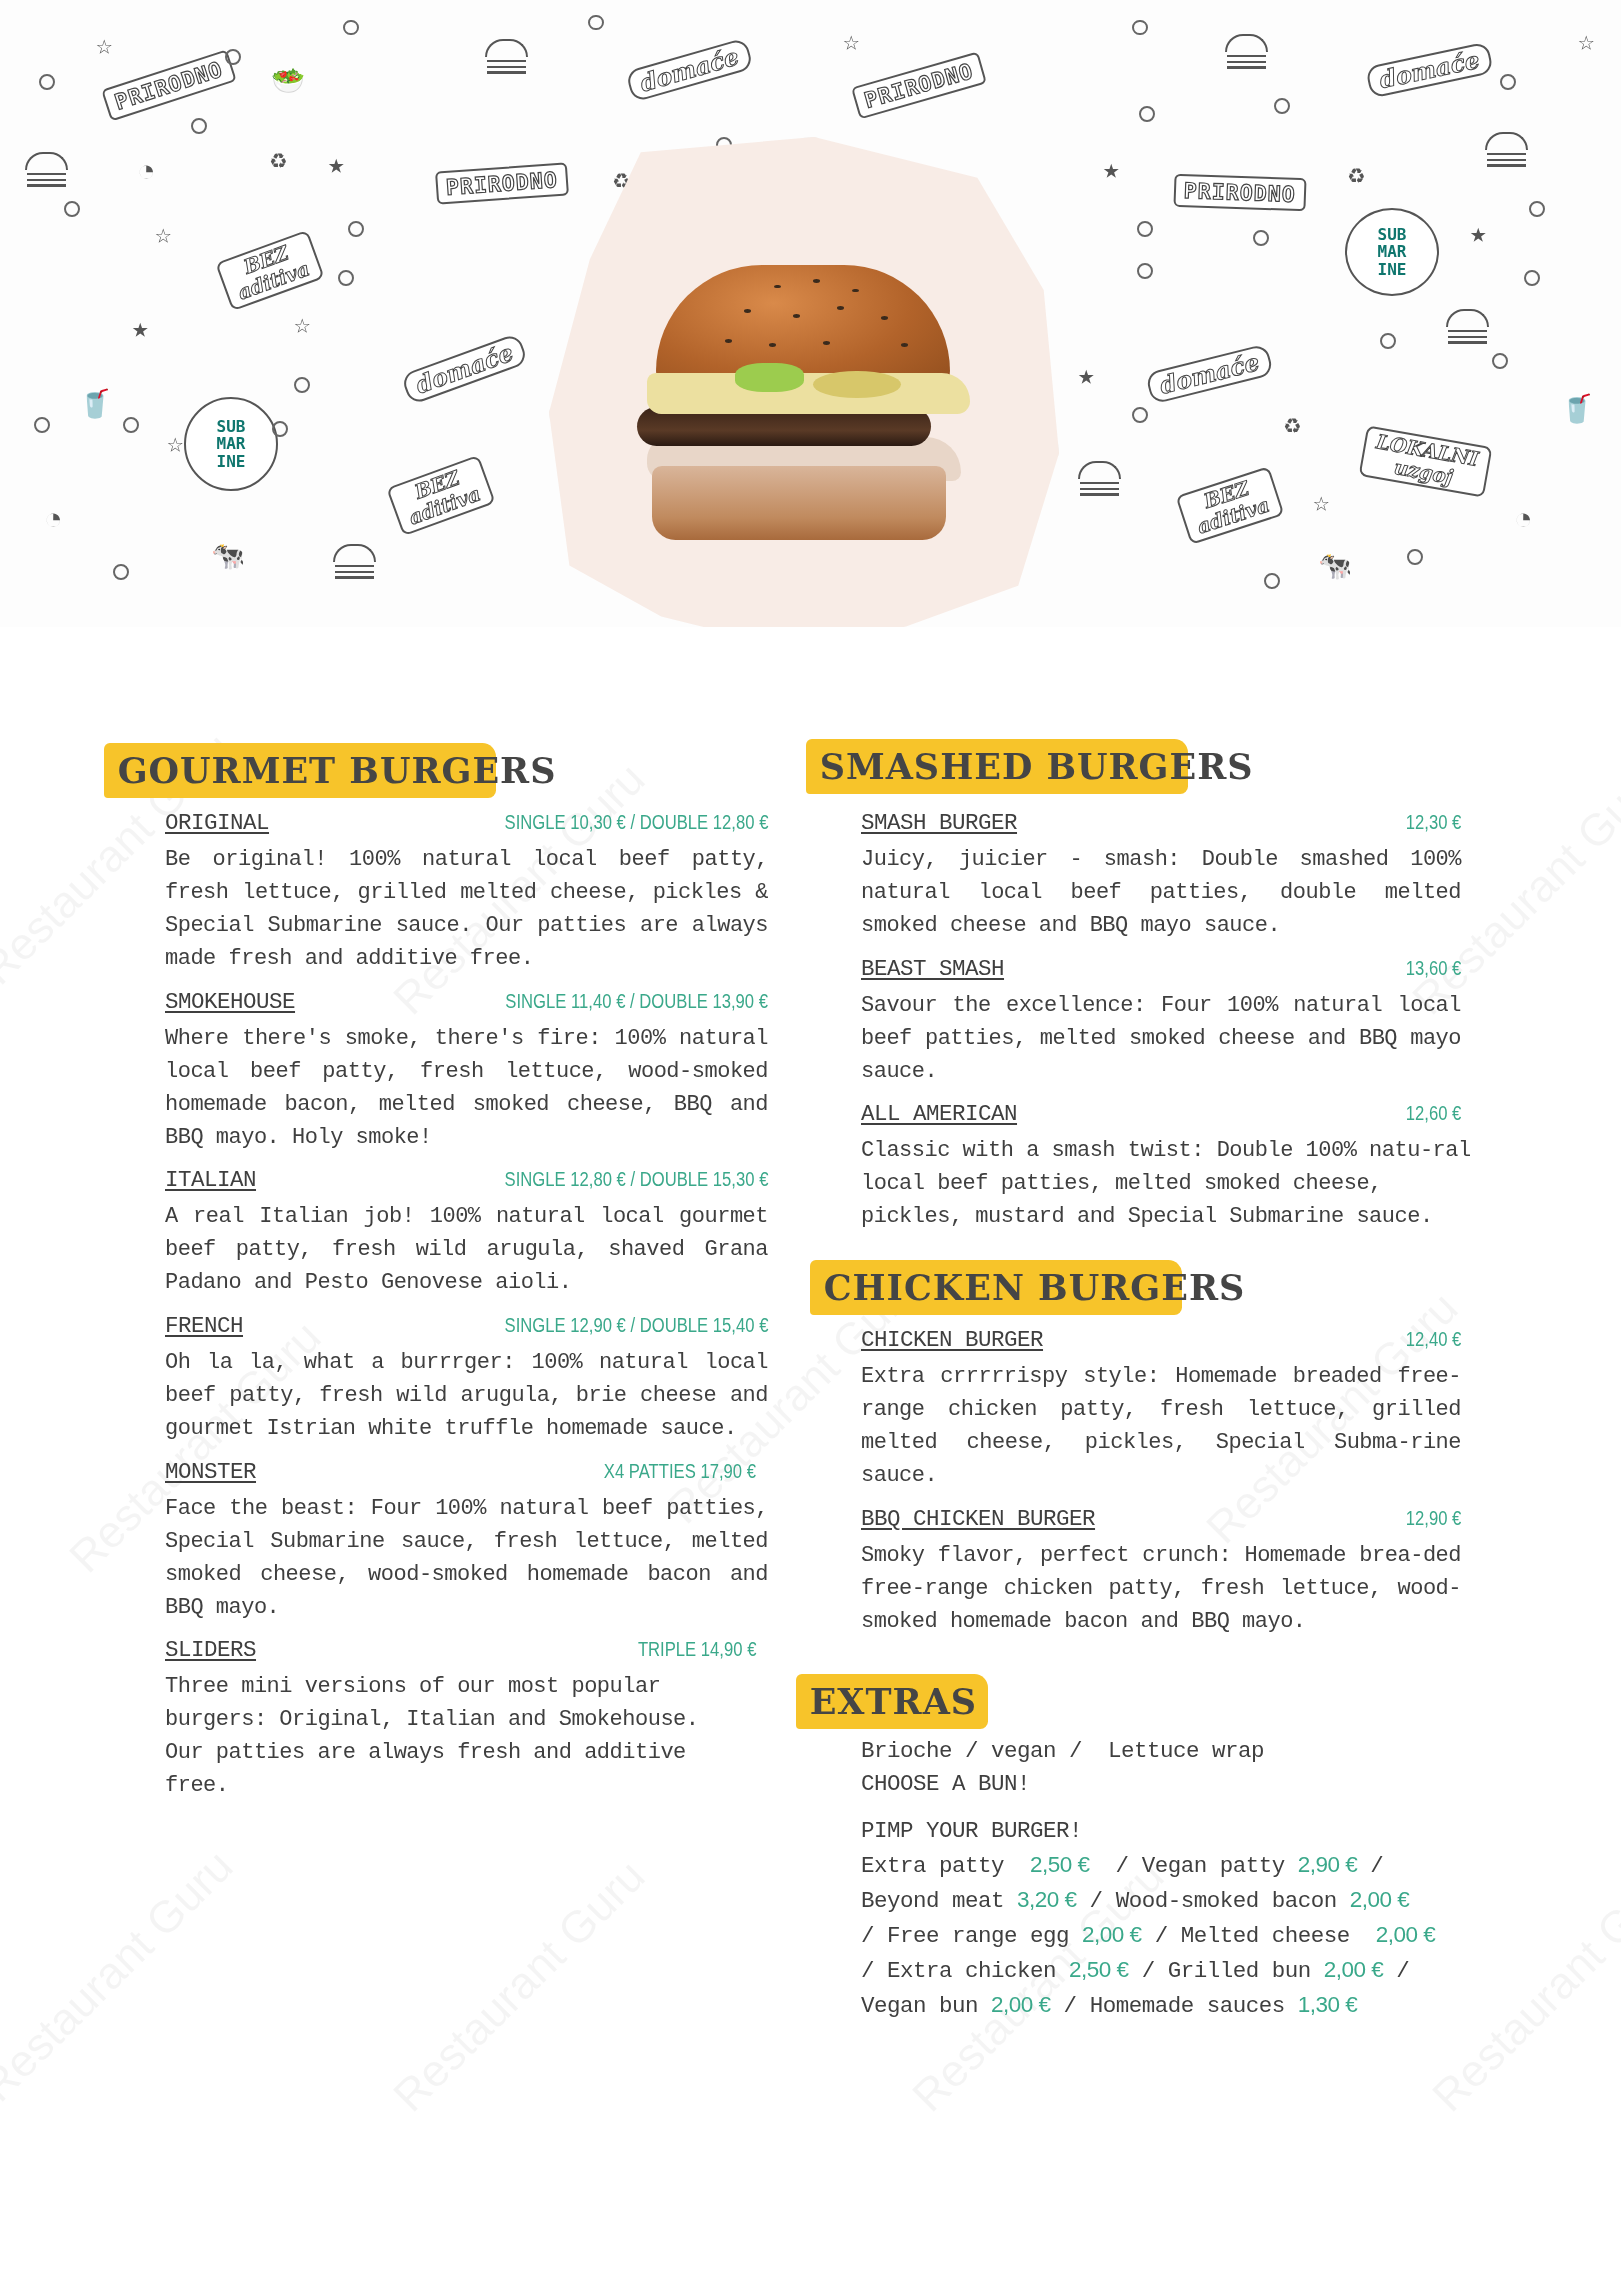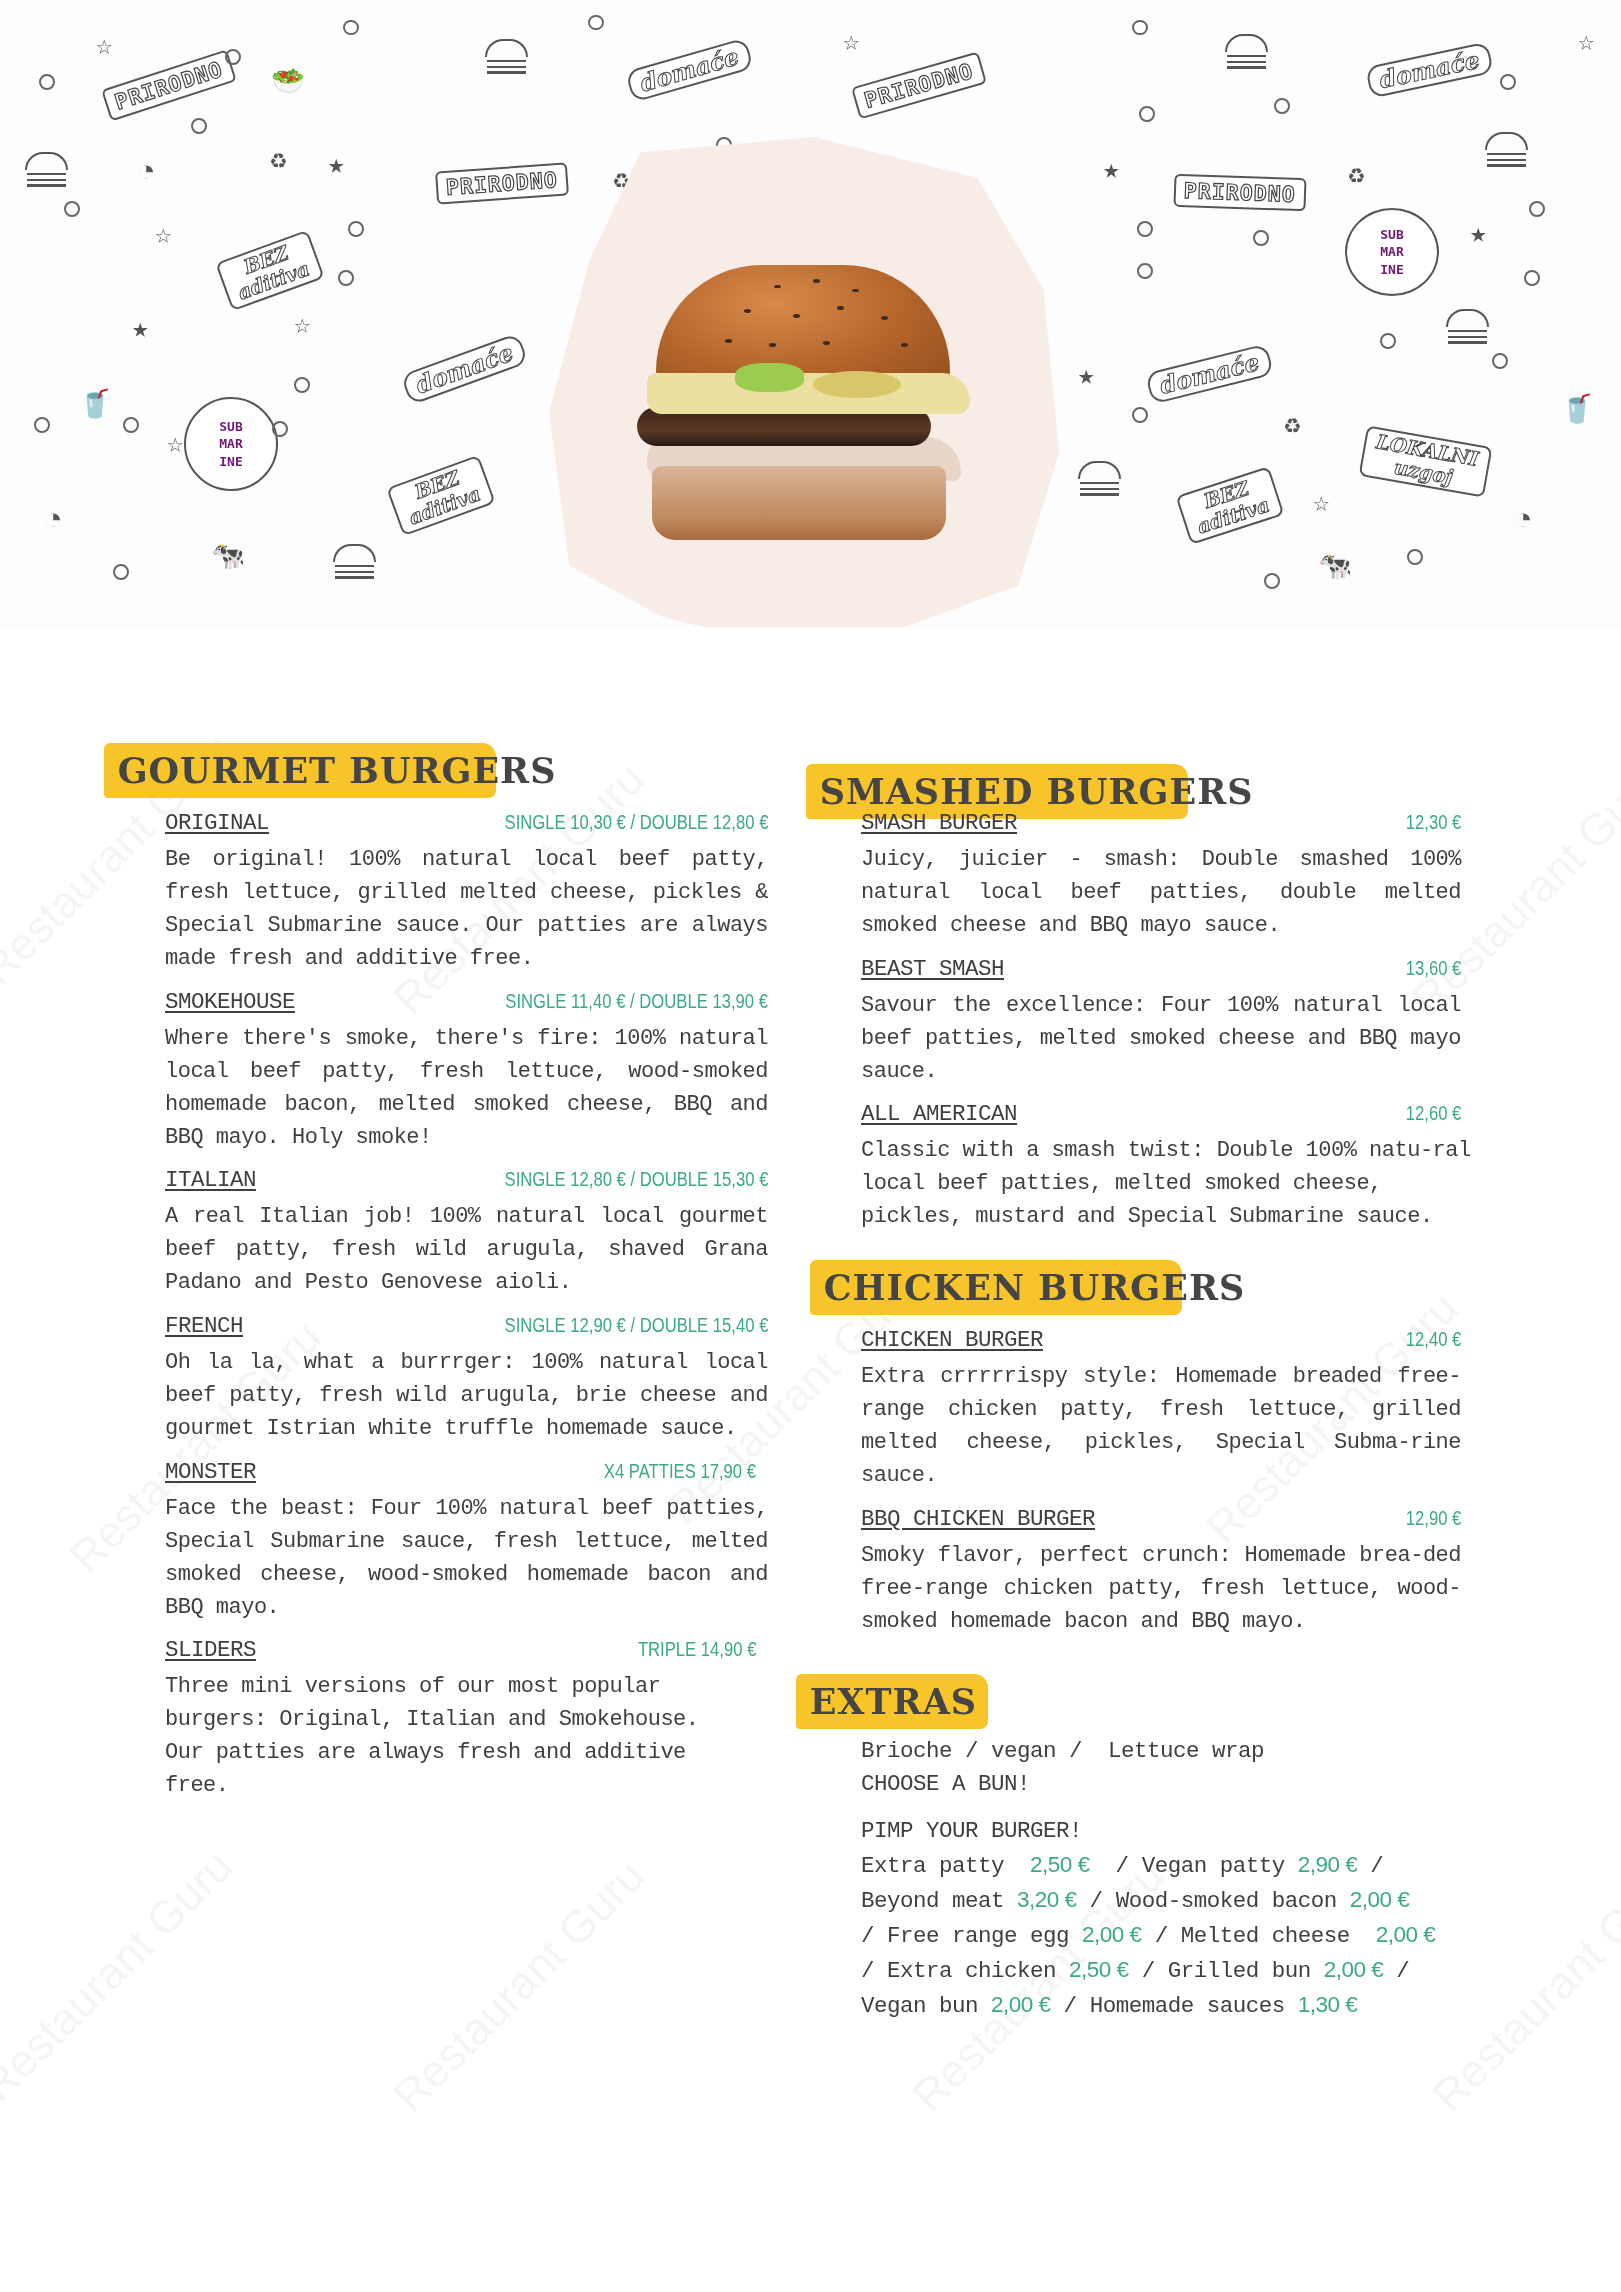--- a/index.html
+++ b/index.html
@@ -12,22 +12,22 @@
   
   .hero { position:absolute; left:0; top:0; width:1621px; height:627px; background:#fdfdfd; overflow:hidden; }
   .badge-rect {
     position:absolute; border:2.5px solid #555; border-radius:5.9px; padding:2px 7.8px;
     font-family:"DejaVu Sans Mono", monospace; font-weight:bold; font-size:21.6px; color:#fff;
     -webkit-text-stroke:1.2px #444; letter-spacing:1px; background:#fff;
   }
   .badge-round {
     position:absolute; border:2.5px solid #555; border-radius:50%;
     display:flex; align-items:center; justify-content:center; text-align:center;
-    font-family:"DejaVu Sans Mono", monospace; font-weight:bold; font-size:13px; line-height:17.6px;
-    color:#701a75; background:#fff;
+    font-family:"DejaVu Sans Mono", monospace; font-weight:bold; font-size:16px; line-height:17.6px;
+    color:#0f766e; background:#fff;
   }
   .badge-script {
     position:absolute; border:2.5px solid #555; border-radius:13.7px; padding:0 9.8px;
     font-family:"DejaVu Serif", serif; font-style:italic; font-weight:bold; font-size:23.5px; color:#fff;
     -webkit-text-stroke:1px #444; background:#fff;
   }
   .badge-bez {
     position:absolute; border:2.5px solid #555; border-radius:7.8px; padding:2px 9.8px;
     font-family:"DejaVu Serif", serif; font-style:italic; font-weight:bold; font-size:19.6px; line-height:21.6px;
     color:#fff; -webkit-text-stroke:1px #444; text-align:center; background:#fff;
@@ -284,21 +284,21 @@
   </div>
   <div class="item">
     <div class="item-head" style="padding-right:11.8px;text-align:center;">
       <span class="item-name">SLIDERS</span>
       <span class="item-price">TRIPLE 14,90 €</span>
     </div>
     <div class="item-desc" style="text-align:left;width:578px;">Three mini versions of our most popular burgers: Original, Italian and Smokehouse. Our patties are always fresh and additive free.</div>
   </div>
 </div>
 
-<div class="section-head" style="left:806px;top:764px;width:382px;">SMASHED BURGERS</div>
+<div class="section-head" style="left:806px;top:739px;width:382px;">SMASHED BURGERS</div>
 
 <div class="col" style="left:861px;top:810px;width:600px;">
   <div class="item" style="margin-bottom:13.7px;">
     <div class="item-head">
       <span class="item-name">SMASH BURGER</span>
       <span class="item-price">12,30 €</span>
     </div>
     <div class="item-desc">Juicy, juicier - smash: Double smashed 100% natural local beef patties, double melted smoked cheese and BBQ mayo sauce.</div>
   </div>
   <div class="item" style="margin-bottom:13.7px;">

